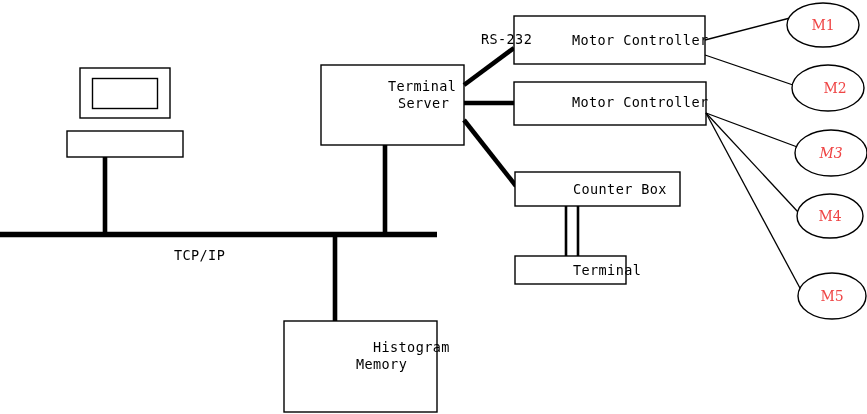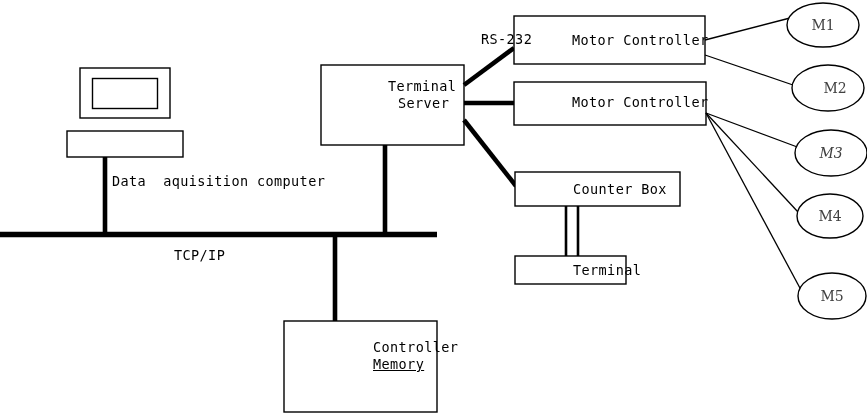--- a/index.html
+++ b/index.html
@@ -59,21 +59,21 @@
     line-height: 17px;
     color: #000000;
     white-space: pre;
     letter-spacing: 0.4px;
     margin-left: 48px;
   }
   .lbl-ellipse {
     position: absolute;
     font-family: "DejaVu Serif", "Liberation Serif", serif;
     font-size: 14px;
-    color: #404040;
+    color: #ef4444;
     white-space: pre;
     text-align: center;
   }
 </style>
 </head>
 <body>
 
 <div id="diagram-root">
 
   <svg class="layer" viewBox="0 0 867 414">
@@ -116,39 +116,38 @@
     <line class="thin-line" x1="706" y1="113" x2="801" y2="290"></line>
 
     <ellipse class="ellipse" cx="823" cy="25" rx="36" ry="22"></ellipse>
     <ellipse class="ellipse" cx="828" cy="88" rx="36" ry="23"></ellipse>
     <ellipse class="ellipse" cx="831" cy="153" rx="36" ry="23"></ellipse>
     <ellipse class="ellipse" cx="830" cy="216" rx="33" ry="22"></ellipse>
     <ellipse class="ellipse" cx="832" cy="296" rx="34" ry="23"></ellipse>
 
   </svg>
 
-  <div class="lbl" style="left:64px; top:173px;">Data  aquisition computer</div>
 
   <div class="lbl" style="left:340px; top:78px;">Terminal</div>
   <div class="lbl" style="left:350px; top:95px;">Server</div>
 
   <div class="lbl" style="left:433px; top:31px;">RS-232</div>
 
   <div class="lbl" style="left:524px; top:32px;">Motor Controller</div>
 
   <div class="lbl" style="left:524px; top:94px;">Motor Controller</div>
 
   <div class="lbl" style="left:525px; top:181px;">Counter Box</div>
 
   <div class="lbl" style="left:525px; top:262px;">Terminal</div>
 
   <div class="lbl" style="left:126px; top:247px;">TCP/IP</div>
 
-  <div class="lbl" style="left:325px; top:339px;">Controller</div>
-  <div class="lbl" style="left:325px; top:356px;text-decoration:underline;">Memory</div>
+  <div class="lbl" style="left:325px; top:339px;">Histogram</div>
+  <div class="lbl" style="left:308px; top:356px;">Memory</div>
 
   <div class="lbl-ellipse" style="left:803px; top:17px; width:40px;">M1</div>
   <div class="lbl-ellipse" style="left:815px; top:80px; width:40px;">M2</div>
   <div class="lbl-ellipse" style="left:811px; top:145px; width:40px;font-style:italic;">M3</div>
   <div class="lbl-ellipse" style="left:810px; top:208px; width:40px;">M4</div>
   <div class="lbl-ellipse" style="left:812px; top:288px; width:40px;">M5</div>
 
 </div>
 
 </body></html>

